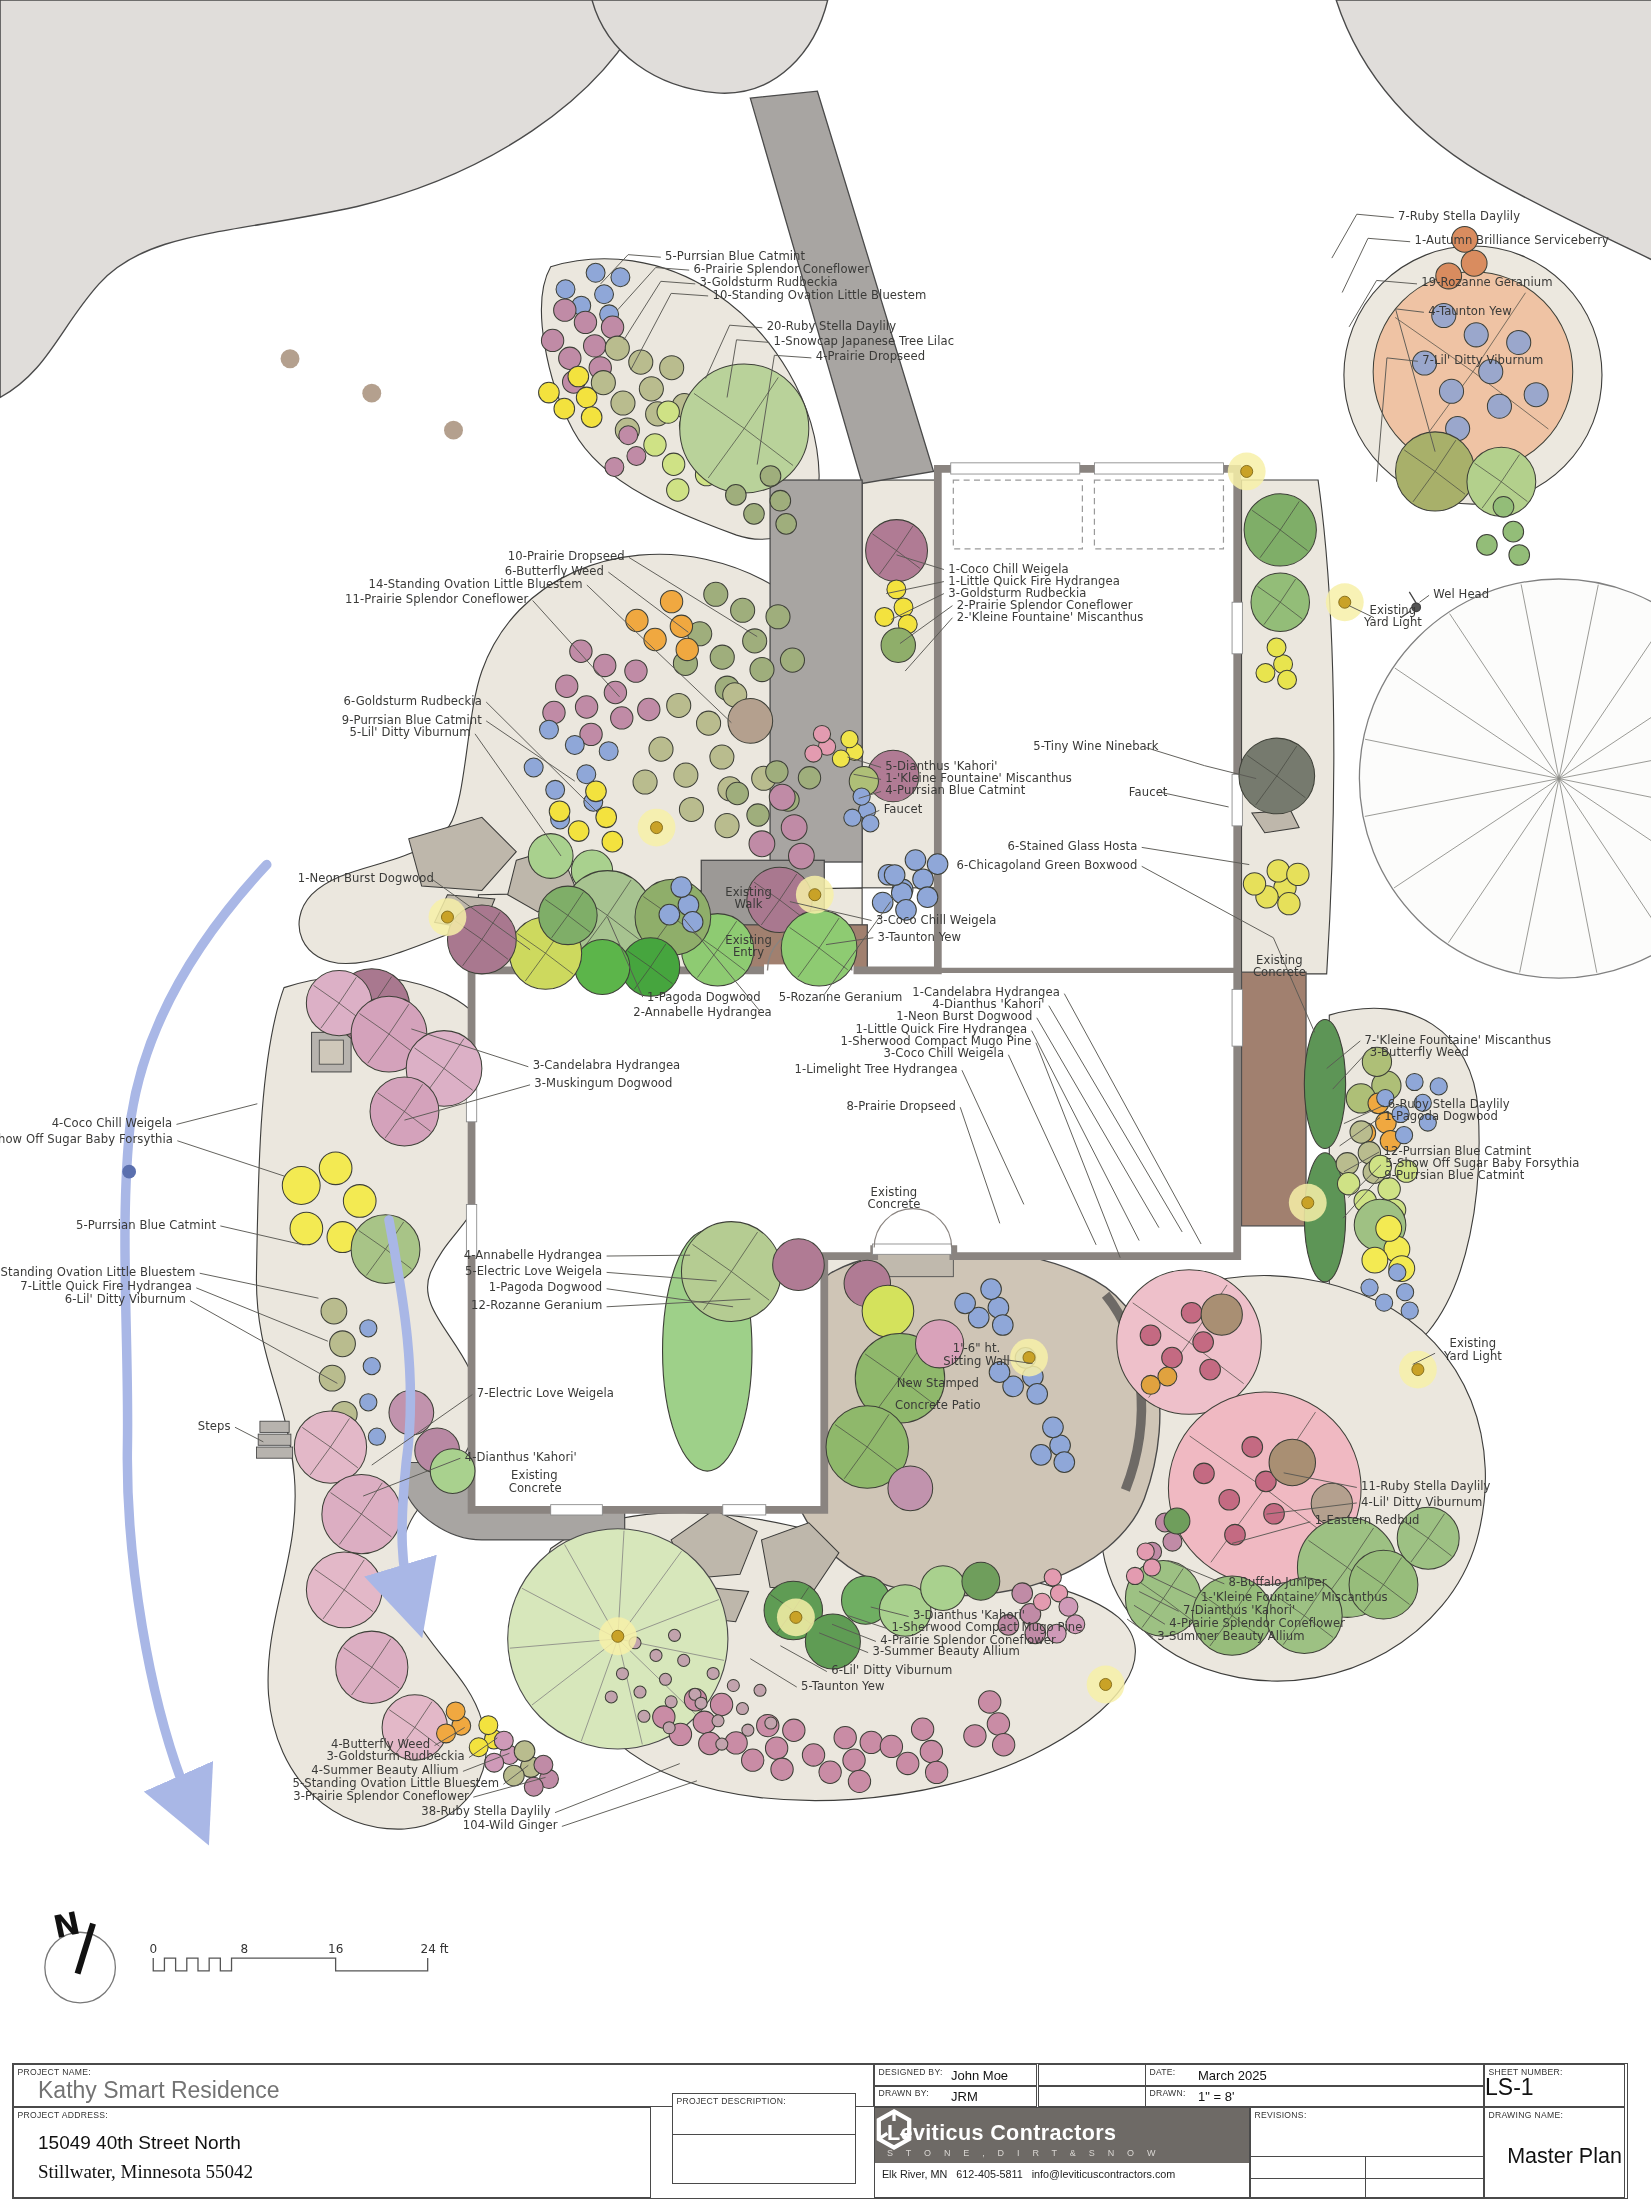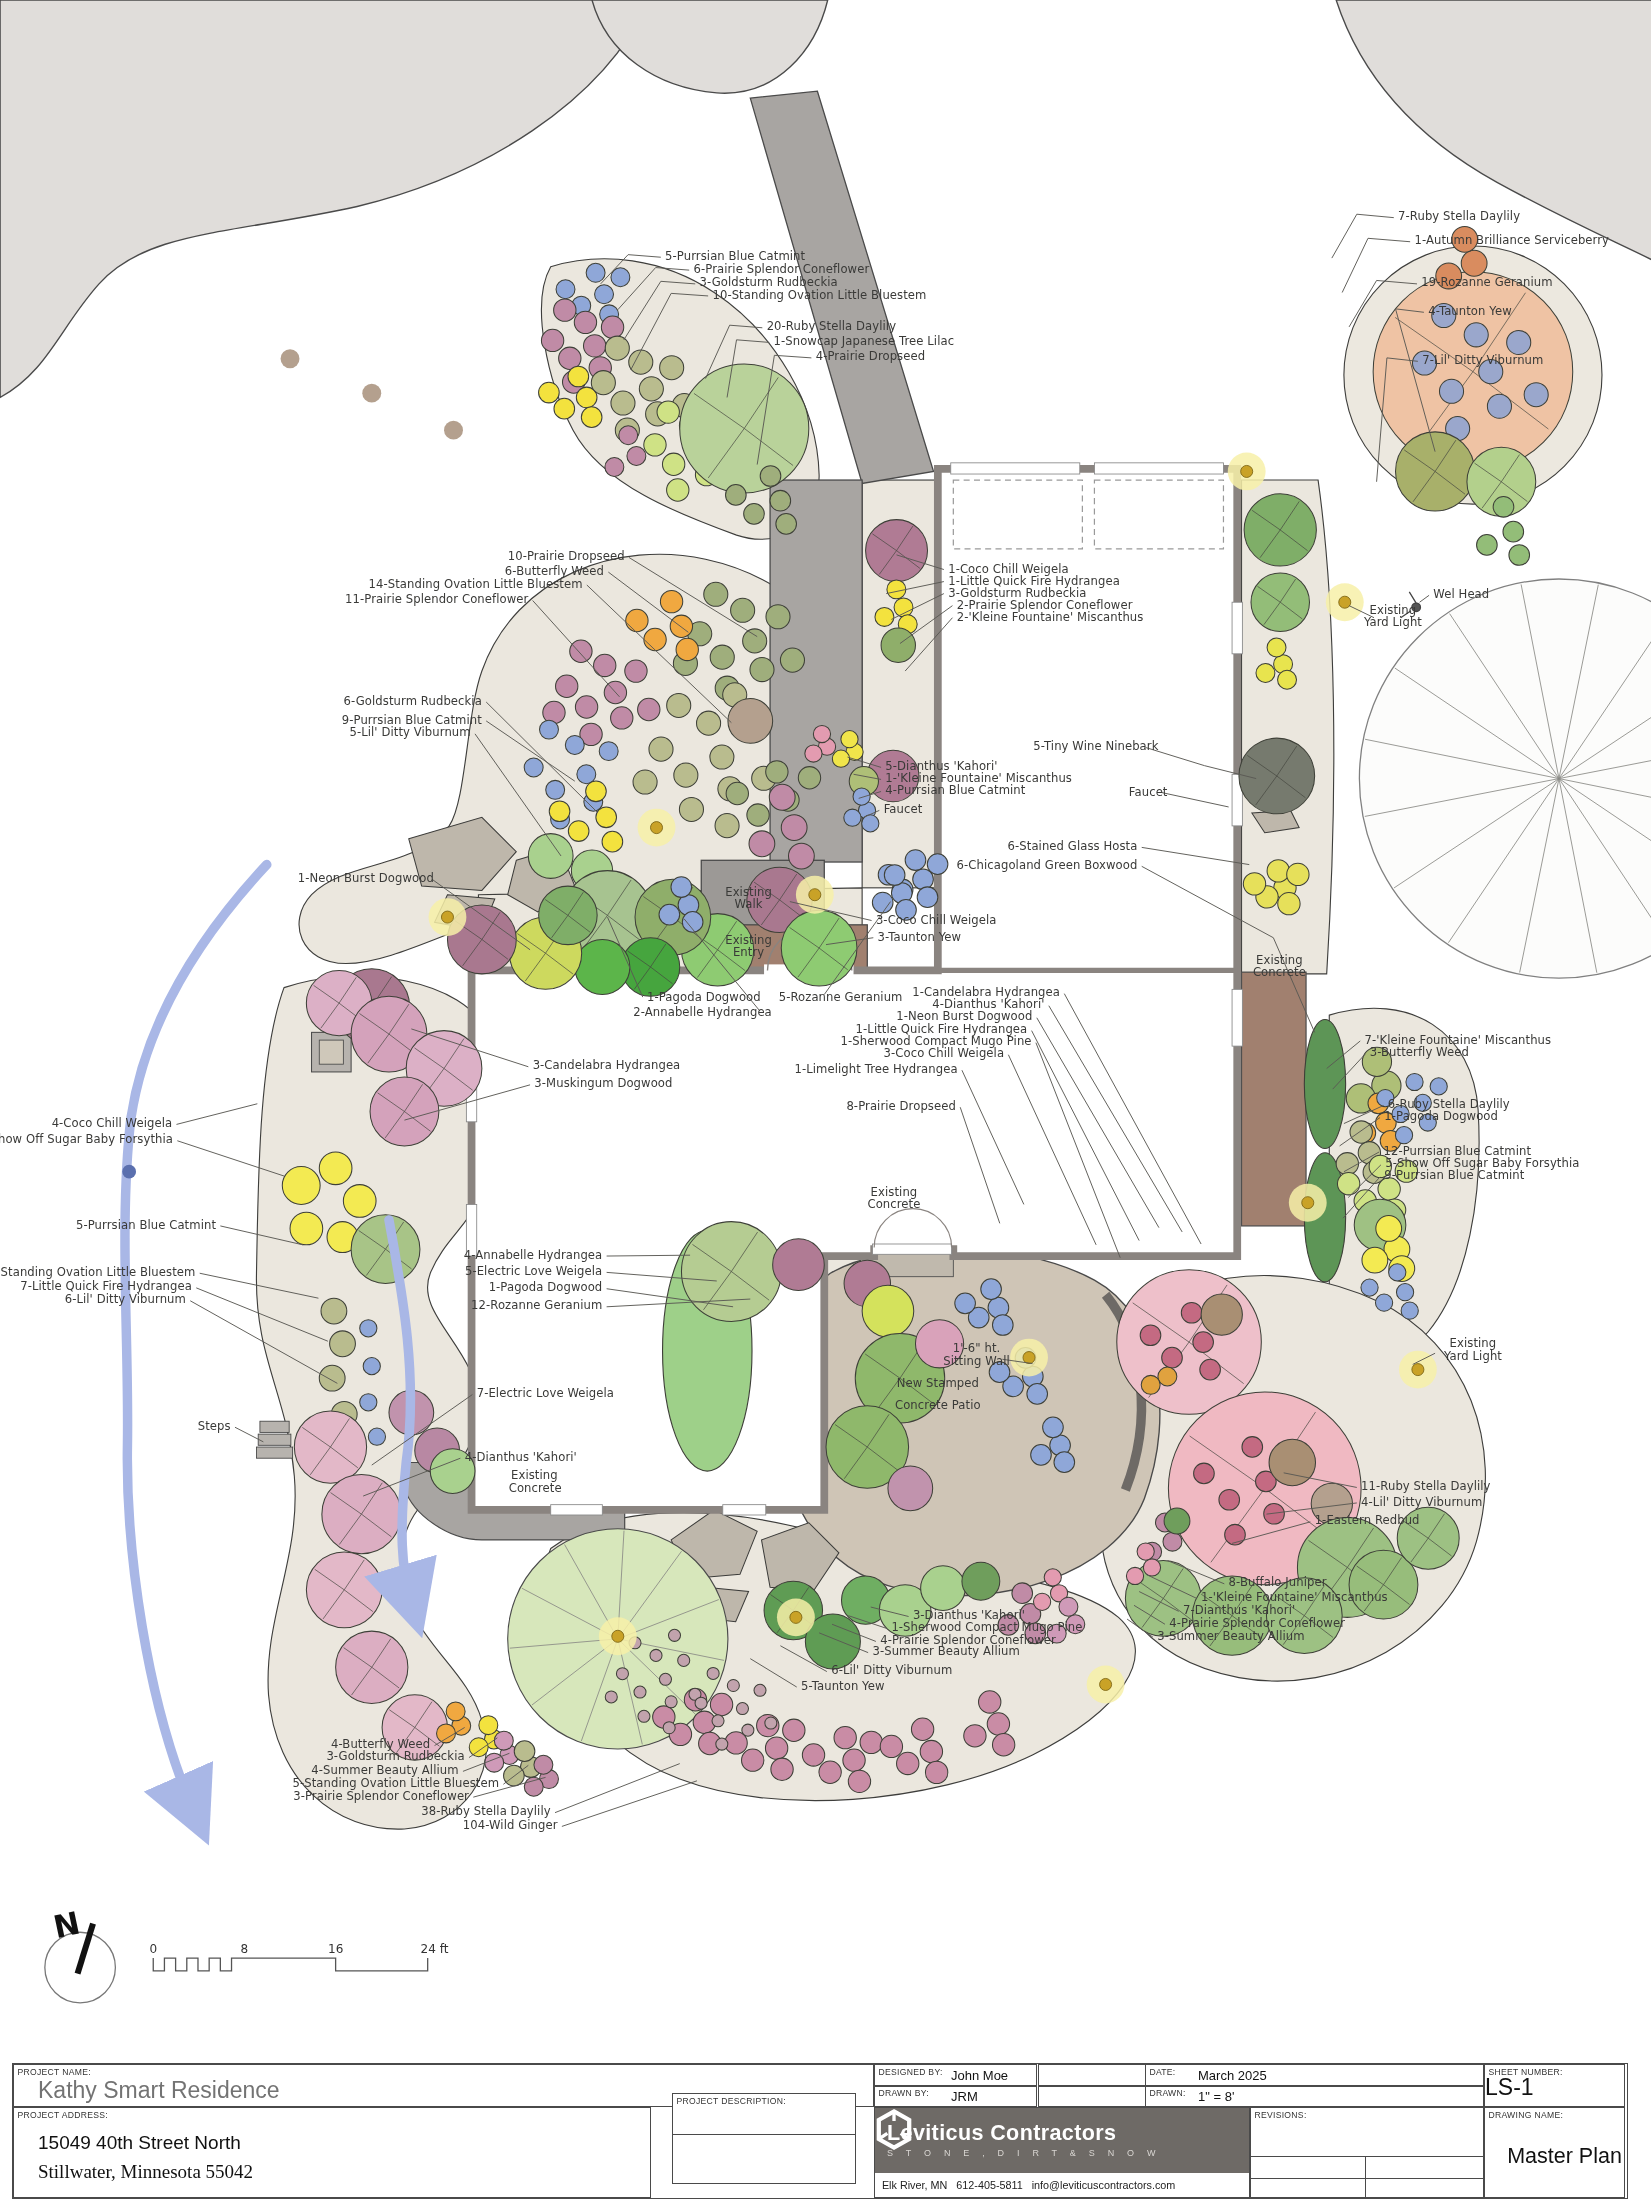--- a/index.html
+++ b/index.html
@@ -15,21 +15,21 @@
   .lbl{position:absolute;top:1.7px;left:3.4px;font-size:8.6px;color:#333;letter-spacing:0.3px;}
   .vname{position:absolute;left:24px;top:12px;font-size:23px;color:#737373;}
   .vaddr{position:absolute;left:24px;font-size:19px;color:#111;}
   .vsm{position:absolute;left:76px;top:4.3px;font-size:13px;color:#111;}
   .vsheet{position:absolute;left:0;right:0;top:8.6px;font-size:23px;color:#111;}
   .vdraw{position:absolute;left:0;right:0;top:36px;text-align:center;font-size:21.5px;color:#111;padding-left:20px;}
   .logo{position:absolute;left:0;top:0;right:0;height:65px;background:#6e6a66;display:flex;
         align-items:center;gap:10.3px;padding-left:12px;box-sizing:border-box;}
   .logo-name{color:#fff;font-size:21.5px;font-weight:bold;letter-spacing:0.4px;line-height:1;}
   .logo-tag{color:#d9d6d2;font-size:9px;letter-spacing:5.2px;margin-top:3.4px;}
-  .contact{position:absolute;left:0;right:0;bottom:0;height:23px;background:#fff;font-size:10.8px;
+  .contact{position:absolute;left:0;right:0;bottom:0;height:34px;background:#fff;font-size:10.8px;
            color:#222;padding:5.2px 0 0 6.9px;box-sizing:border-box;white-space:pre;}
 </style>
 </head>
 <body>
 
 <div class="page">
 
 <svg width="1652" height="2063" viewBox="0 0 1920 2398">
   <defs>
     <marker id="ah" markerWidth="8" markerHeight="8" refX="4" refY="4" orient="auto">

